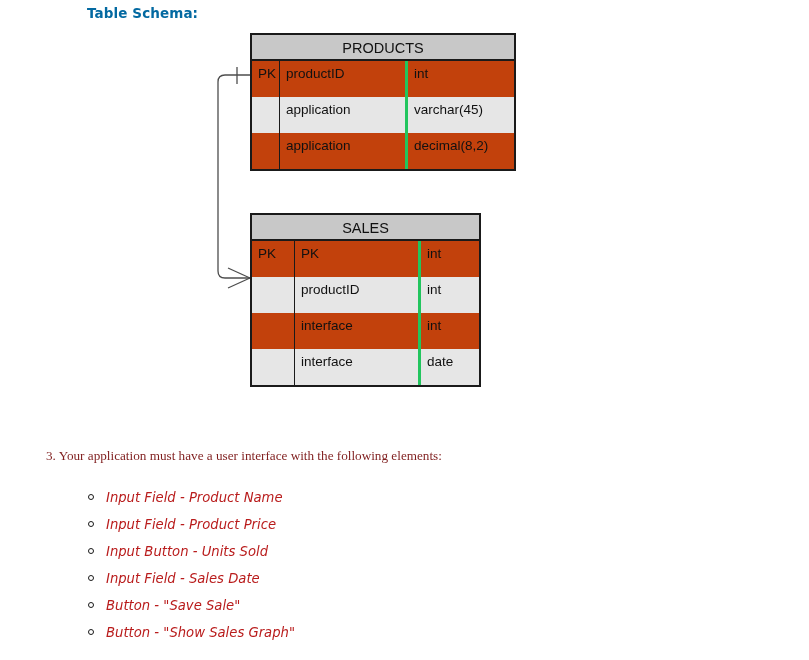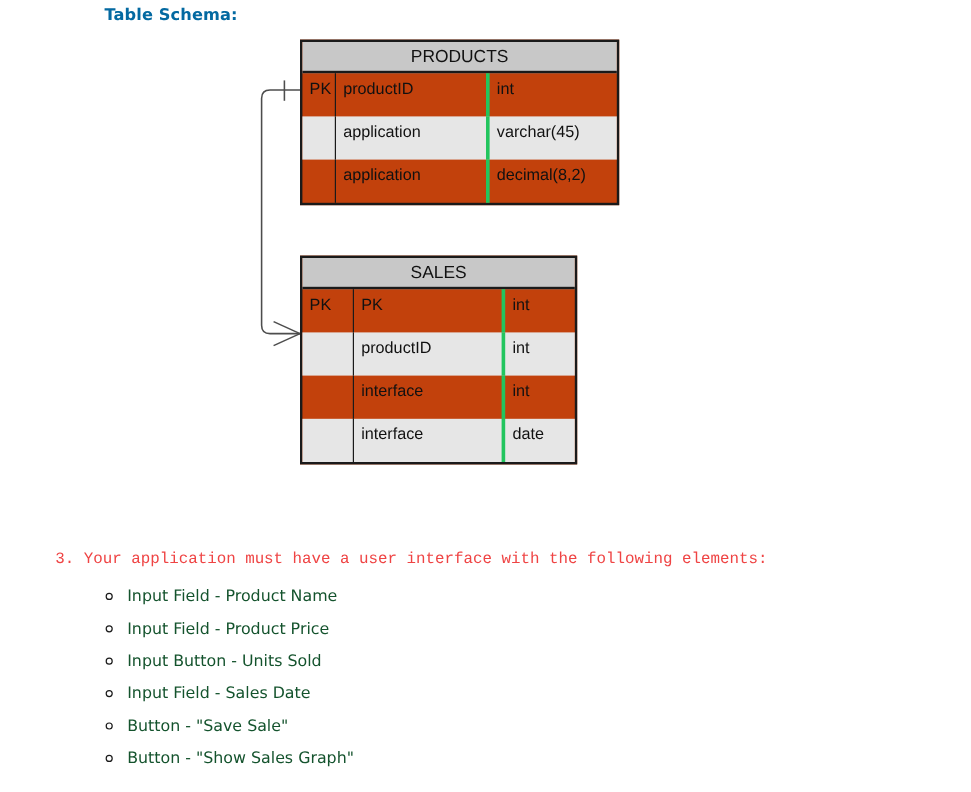--- a/index.html
+++ b/index.html
@@ -124,43 +124,44 @@
   
   #requirements {
     position: absolute;
     left: 0;
     top: 440px;
     width: 809px;
   }
   #requirement-line {
     position: absolute;
     left: 46px;
-    top: 18px;
-    font-family: Liberation Mono, monospace;
+    top: 8px;
+    font-family: Liberation Serif, serif;
     font-size: 13.2px;
-    color: #ef4444;
+    color: #7f1d1d;
     white-space: nowrap;
   }
   #ui-element-list {
     position: absolute;
     left: 88px;
     top: 44px;
     margin: 0;
     padding: 0;
     list-style: none;
   }
   #ui-element-list li {
     position: relative;
     height: 27px;
     padding-left: 18px;
     font-family: "DejaVu Sans", sans-serif;
     font-size: 13.2px;
-    color: #14532d;
+    color: #b91c1c;
     line-height: 27px;
     white-space: nowrap;
+    font-style: italic;
   }
   .bullet-hollow {
     position: absolute;
     left: 0;
     top: 10px;
     width: 6px;
     height: 6px;
     border: 1.4px solid #1a1a1a;
     border-radius: 50%;
     box-sizing: border-box;

